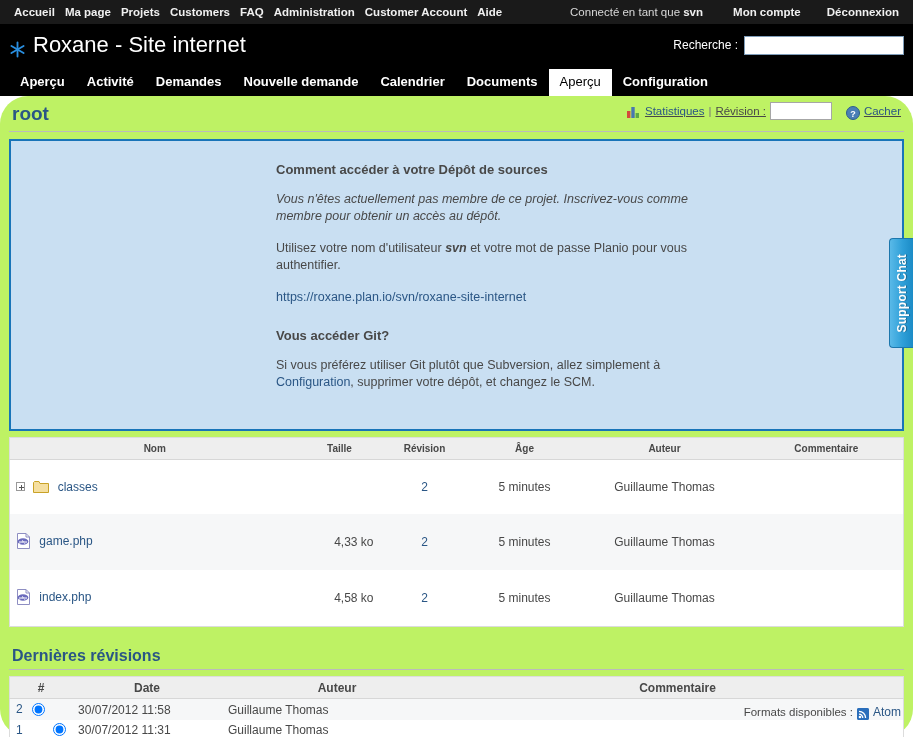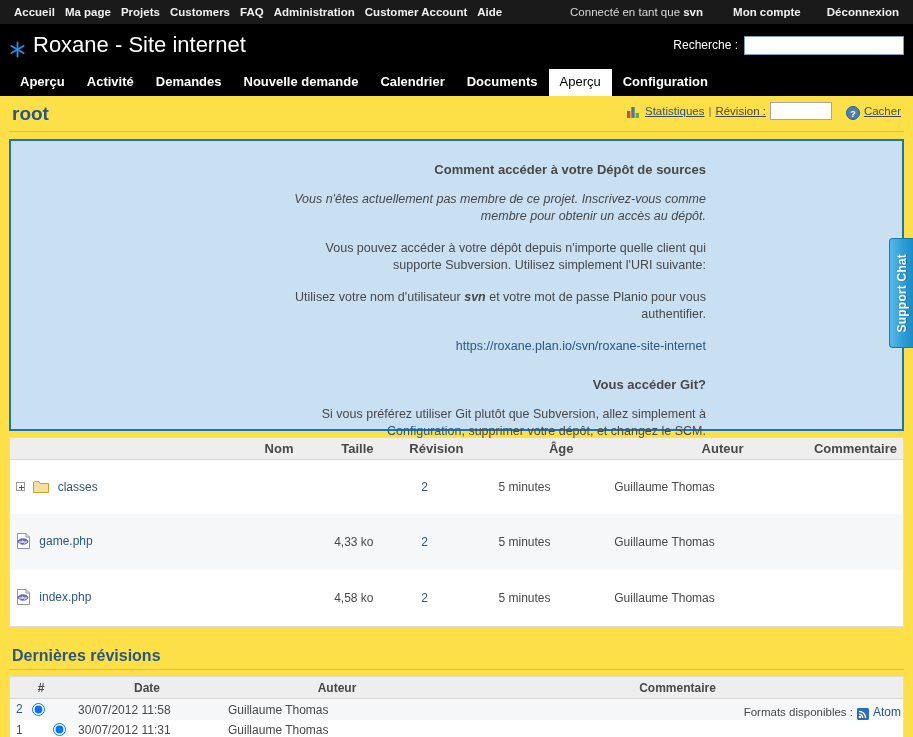--- a/index.html
+++ b/index.html
@@ -111,24 +111,25 @@
     white-space: nowrap;
   }
   #main-menu .tab.selected {
     background: #ffffff;
     color: #000000;
     font-weight: normal;
   }
 
   
   #main {
-    background: #fde047;
+    background: #bef264;
     padding: 0 9px;
     height: calc(737px - 24px - 42px - 30px);
     position: relative;
+    border-radius: 28px;
   }
 
   #content-head {
     position: relative;
     padding-top: 6px;
     border-bottom: 1px solid #bbbbbb;
     padding-bottom: 5px;
   }
   #page-title {
     font-size: 19px;
@@ -180,21 +181,20 @@
   #scm-info {
     border: 2px solid #1874b8;
     background: #c9dff2;
     margin-top: 7px;
     padding: 16px 20px 14px 20px;
     height: 292px;
   }
   #scm-info .inner {
     width: 430px;
     margin-left: 245px;
-    text-align: right;
   }
   #scm-info h3 {
     margin: 5px 0 14px 0;
     font-size: 13px;
     font-weight: bold;
     color: #484848;
   }
   #scm-info p {
     margin: 0 0 15px 0;
     font-size: 12.5px;
@@ -214,22 +214,22 @@
     margin-top: 6px;
     border: 1px solid #dcdcdc;
   }
   table.list thead th {
     background: #eeeeee;
     border-bottom: 1px solid #d7d7d7;
     font-weight: bold;
     color: #484848;
     height: 22px;
     padding: 2px 6px;
-    text-align: right;
-    font-size: 13px;
+    text-align: center;
+    font-size: 10px;
   }
   table.list tbody td {
     height: 20px;
     padding: 20px 6px;
     border: none;
     color: #484848;
   }
   table.list tbody tr.odd { background: #ffffff; }
   table.list tbody tr.even { background: #f6f7f8; }
   table.list a { color: #2a5685; text-decoration: none; }
@@ -455,21 +455,20 @@
         <a href="#">Cacher</a>
       </span>
     </div>
   </div>
 
   
   <div id="scm-info">
     <div class="inner">
       <h3>Comment accéder à votre Dépôt de sources</h3>
       <p class="italic">Vous n'êtes actuellement pas membre de ce projet. Inscrivez-vous comme membre pour obtenir un accès au dépôt.</p>
-      <p>Vous pouvez accéder à votre dépôt depuis n'importe quelle client qui supporte Subversion. Utilisez simplement l'URI suivante:</p>
       <p><span>Utilisez votre nom d'utilisateur </span><b>svn</b><span> et votre mot de passe Planio pour vous authentifier.</span></p>
       <p><a href="#">https://roxane.plan.io/svn/roxane-site-internet</a></p>
       <h3 class="git">Vous accéder Git?</h3>
       <p><span>Si vous préférez utiliser Git plutôt que Subversion, allez simplement à </span><a href="#">Configuration</a><span>, supprimer votre dépôt, et changez le SCM.</span></p>
     </div>
   </div>
 
   
   <table class="list">
     <thead>

